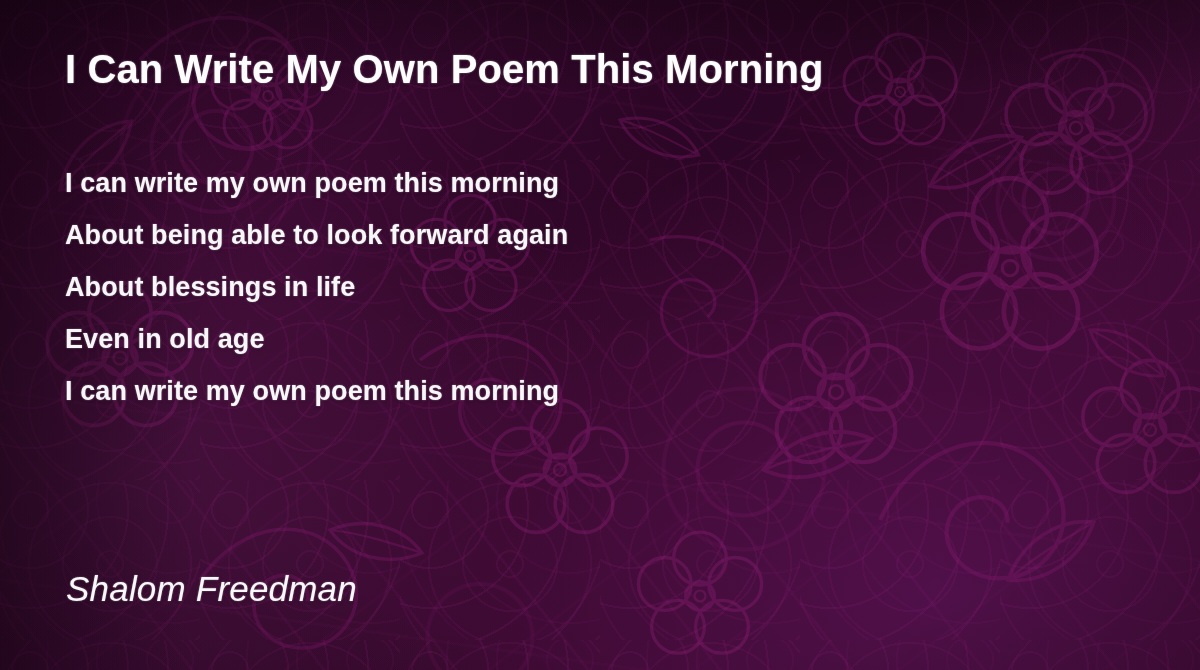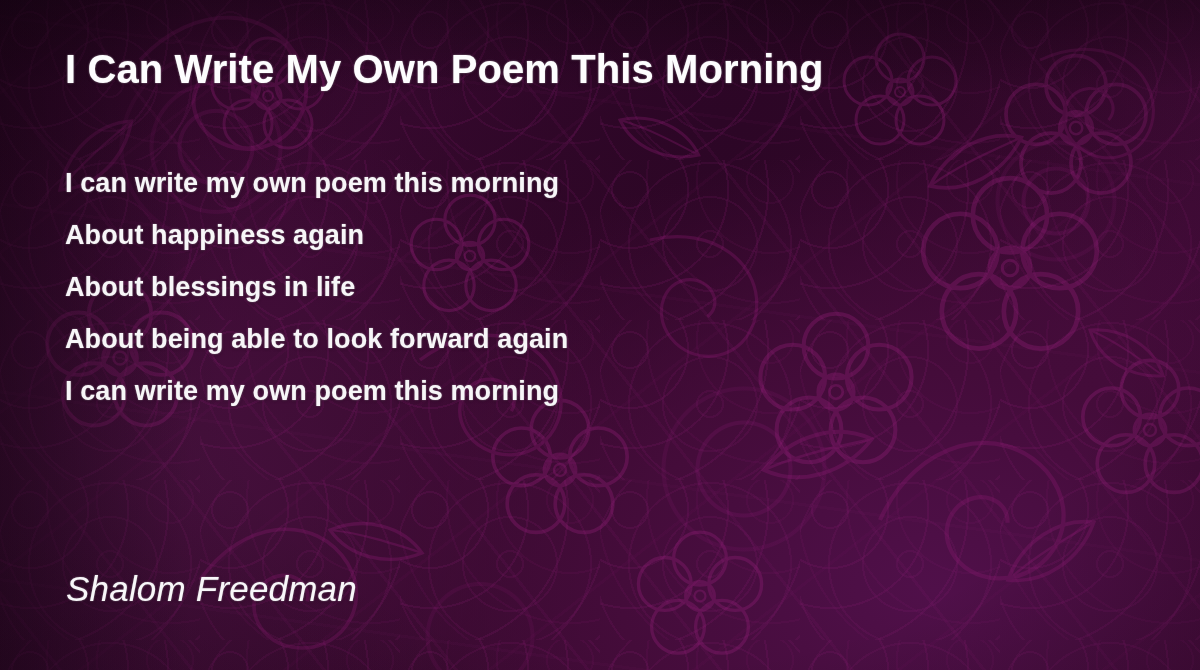--- a/index.html
+++ b/index.html
@@ -212,22 +212,22 @@
   </div>
 
   <div class="bg-layer" id="bg-vignette"></div>
 
   <div id="content">
 
     <h1 id="poem-title">I Can Write My Own Poem This Morning</h1>
 
     <div id="poem-body">
       <div class="poem-line">I can write my own poem this morning</div>
-      <div class="poem-line">About happiness again</div>
+      <div class="poem-line">About being able to look forward again</div>
       <div class="poem-line">About blessings in life</div>
-      <div class="poem-line">About being able to look forward again</div>
+      <div class="poem-line">Even in old age</div>
       <div class="poem-line">I can write my own poem this morning</div>
     </div>
 
     <div id="poem-author">Shalom Freedman</div>
 
   </div>
 </div>
 
 </body></html>

